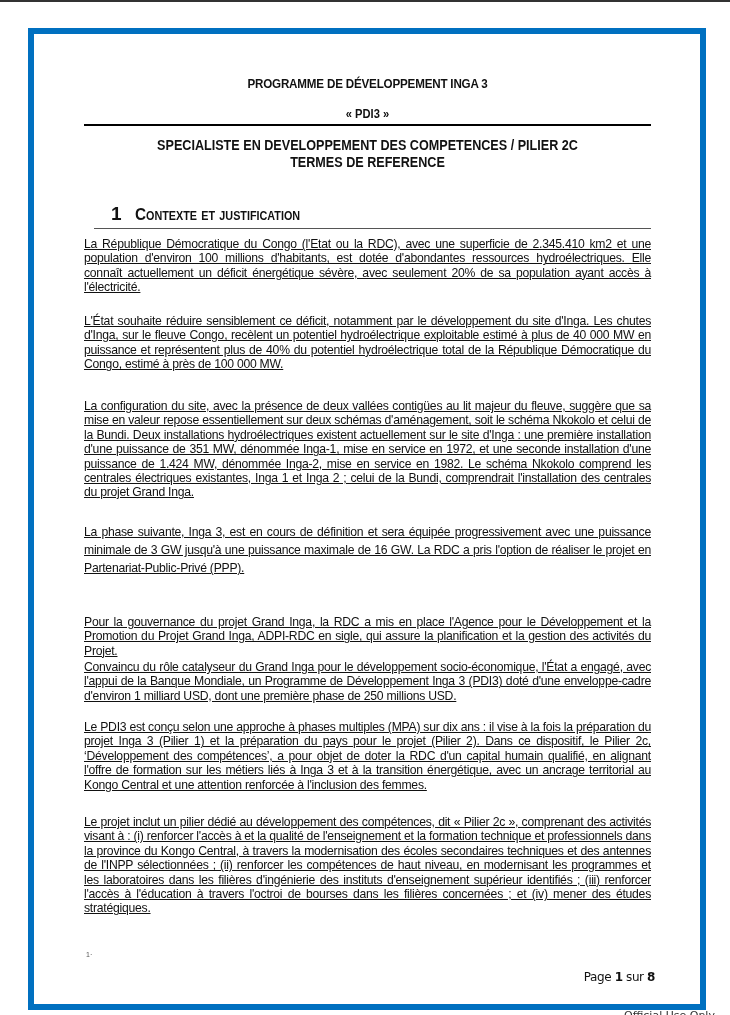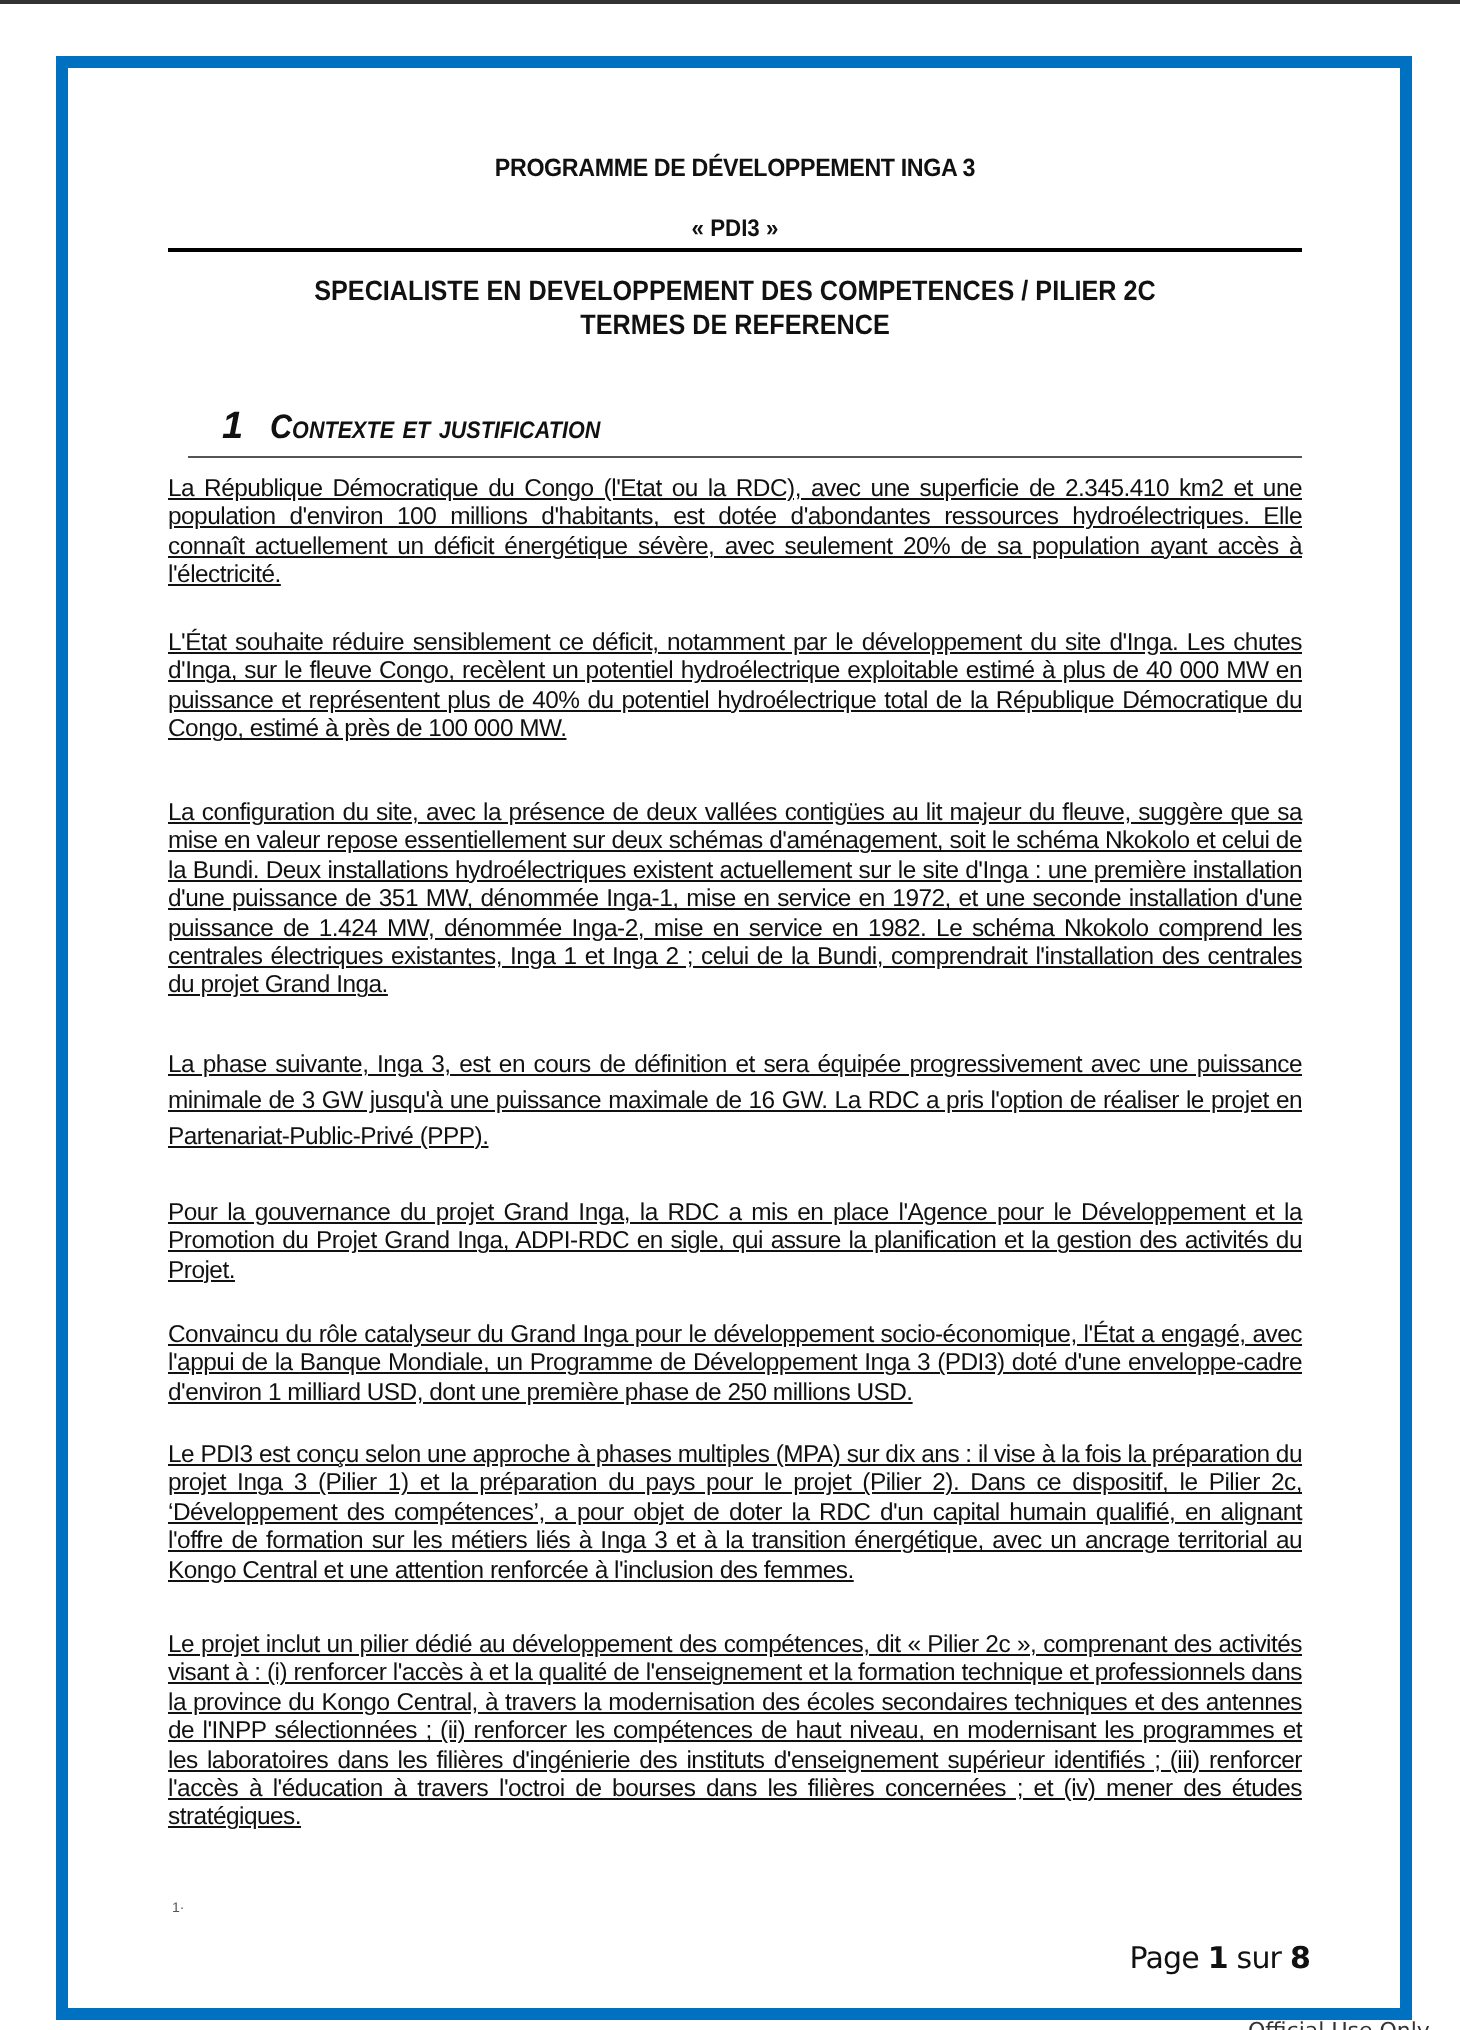--- a/index.html
+++ b/index.html
@@ -25,34 +25,34 @@
     font-weight: bold; font-size: 12px; transform: scaleX(0.93);
   }
   .rule-thick { position: absolute; top: 124px; left: 0; width: 567px; height: 2px; background: #000; }
   .spec-title {
     position: absolute; top: 137px; left: 0; width: 567px; text-align: center;
     font-weight: bold; font-size: 14px; line-height: 17px;
     transform: scaleX(0.9); transform-origin: center;
   }
   .section-h {
     position: absolute; top: 203px; left: 27px; width: 540px;
-    font-weight: bold; font-size: 17px; white-space: nowrap; font-style: italic;
+    font-weight: bold; font-size: 17px; white-space: nowrap;
   }
   .section-h .num { font-size: 19px; margin-right: 13px; }
   .section-h .cap { font-variant: small-caps; font-size: 17px; display: inline-block; transform: scaleX(0.9); transform-origin: left; }
   .rule-thin { position: absolute; top: 228px; left: 10px; width: 557px; height: 1px; background: #555; }
   .para {
     position: absolute; left: 0; width: 567px;
     font-size: 12.2px; line-height: 14.4px; text-align: justify;
     letter-spacing: -0.25px; margin: 0; text-decoration: underline;
   }
   .para.loose { line-height: 18px; }
   .tick-mark { position: absolute; left: 86px; top: 951px; font-size: 7px; color: #555; }
   .page-num {
-    position: absolute; right: 75px; top: 970px; font-size: 15px;
+    position: absolute; right: 75px; top: 970px; font-size: 12px;
     font-family: "DejaVu Sans", sans-serif; letter-spacing: -0.4px;
   }
   .page-num b { font-weight: bold; }
   .corner-text {
     position: absolute; left: 624px; top: 1010px; width: 100px; height: 5px;
     overflow: hidden; font-size: 11px; line-height: 11px; color: #333;
     font-family: "DejaVu Sans", sans-serif;
   }
 </style>
 </head>
@@ -74,21 +74,21 @@
 
   <div class="section-h">
     <span class="num">1</span><span class="cap">Contexte et justification</span>
   </div>
   <div class="rule-thin"></div>
 
   <p class="para" style="top:237px">La République Démocratique du Congo (l'Etat ou la RDC), avec une superficie de 2.345.410 km2 et une population d'environ 100 millions d'habitants, est dotée d'abondantes ressources hydroélectriques. Elle connaît actuellement un déficit énergétique sévère, avec seulement 20% de sa population ayant accès à l'électricité.</p>
   <p class="para" style="top:314px">L'État souhaite réduire sensiblement ce déficit, notamment par le développement du site d'Inga. Les chutes d'Inga, sur le fleuve Congo, recèlent un potentiel hydroélectrique exploitable estimé à plus de 40 000 MW en puissance et représentent plus de 40% du potentiel hydroélectrique total de la République Démocratique du Congo, estimé à près de 100 000 MW.</p>
   <p class="para" style="top:399px">La configuration du site, avec la présence de deux vallées contigües au lit majeur du fleuve, suggère que sa mise en valeur repose essentiellement sur deux schémas d'aménagement, soit le schéma Nkokolo et celui de la Bundi. Deux installations hydroélectriques existent actuellement sur le site d'Inga : une première installation d'une puissance de 351 MW, dénommée Inga-1, mise en service en 1972, et une seconde installation d'une puissance de 1.424 MW, dénommée Inga-2, mise en service en 1982. Le schéma Nkokolo comprend les centrales électriques existantes, Inga 1 et Inga 2 ; celui de la Bundi, comprendrait l'installation des centrales du projet Grand Inga.</p>
   <p class="para loose" style="top:523px">La phase suivante, Inga 3, est en cours de définition et sera équipée progressivement avec une puissance minimale de 3 GW jusqu'à une puissance maximale de 16 GW. La RDC a pris l'option de réaliser le projet en Partenariat-Public-Privé (PPP).</p>
-  <p class="para" style="top:599px">Pour la gouvernance du projet Grand Inga, la RDC a mis en place l'Agence pour le Développement et la Promotion du Projet Grand Inga, ADPI-RDC en sigle, qui assure la planification et la gestion des activités du Projet.</p>
+  <p class="para" style="top:615px">Pour la gouvernance du projet Grand Inga, la RDC a mis en place l'Agence pour le Développement et la Promotion du Projet Grand Inga, ADPI-RDC en sigle, qui assure la planification et la gestion des activités du Projet.</p>
   <p class="para" style="top:660px">Convaincu du rôle catalyseur du Grand Inga pour le développement socio-économique, l'État a engagé, avec l'appui de la Banque Mondiale, un Programme de Développement Inga 3 (PDI3) doté d'une enveloppe-cadre d'environ 1 milliard USD, dont une première phase de 250 millions USD.</p>
   <p class="para" style="top:720px">Le PDI3 est conçu selon une approche à phases multiples (MPA) sur dix ans : il vise à la fois la préparation du projet Inga 3 (Pilier 1) et la préparation du pays pour le projet (Pilier 2). Dans ce dispositif, le Pilier 2c, ‘Développement des compétences’, a pour objet de doter la RDC d'un capital humain qualifié, en alignant l'offre de formation sur les métiers liés à Inga 3 et à la transition énergétique, avec un ancrage territorial au Kongo Central et une attention renforcée à l'inclusion des femmes.</p>
   <p class="para" style="top:815px">Le projet inclut un pilier dédié au développement des compétences, dit « Pilier 2c », comprenant des activités visant à : (i) renforcer l'accès à et la qualité de l'enseignement et la formation technique et professionnels dans la province du Kongo Central, à travers la modernisation des écoles secondaires techniques et des antennes de l'INPP sélectionnées ; (ii) renforcer les compétences de haut niveau, en modernisant les programmes et les laboratoires dans les filières d'ingénierie des instituts d'enseignement supérieur identifiés ; (iii) renforcer l'accès à l'éducation à travers l'octroi de bourses dans les filières concernées ; et (iv) mener des études stratégiques.</p>
 </div>
 
 <div class="tick-mark">1·</div>
 
 <div class="page-num">
   <span>Page</span>
   <b>1</b>

